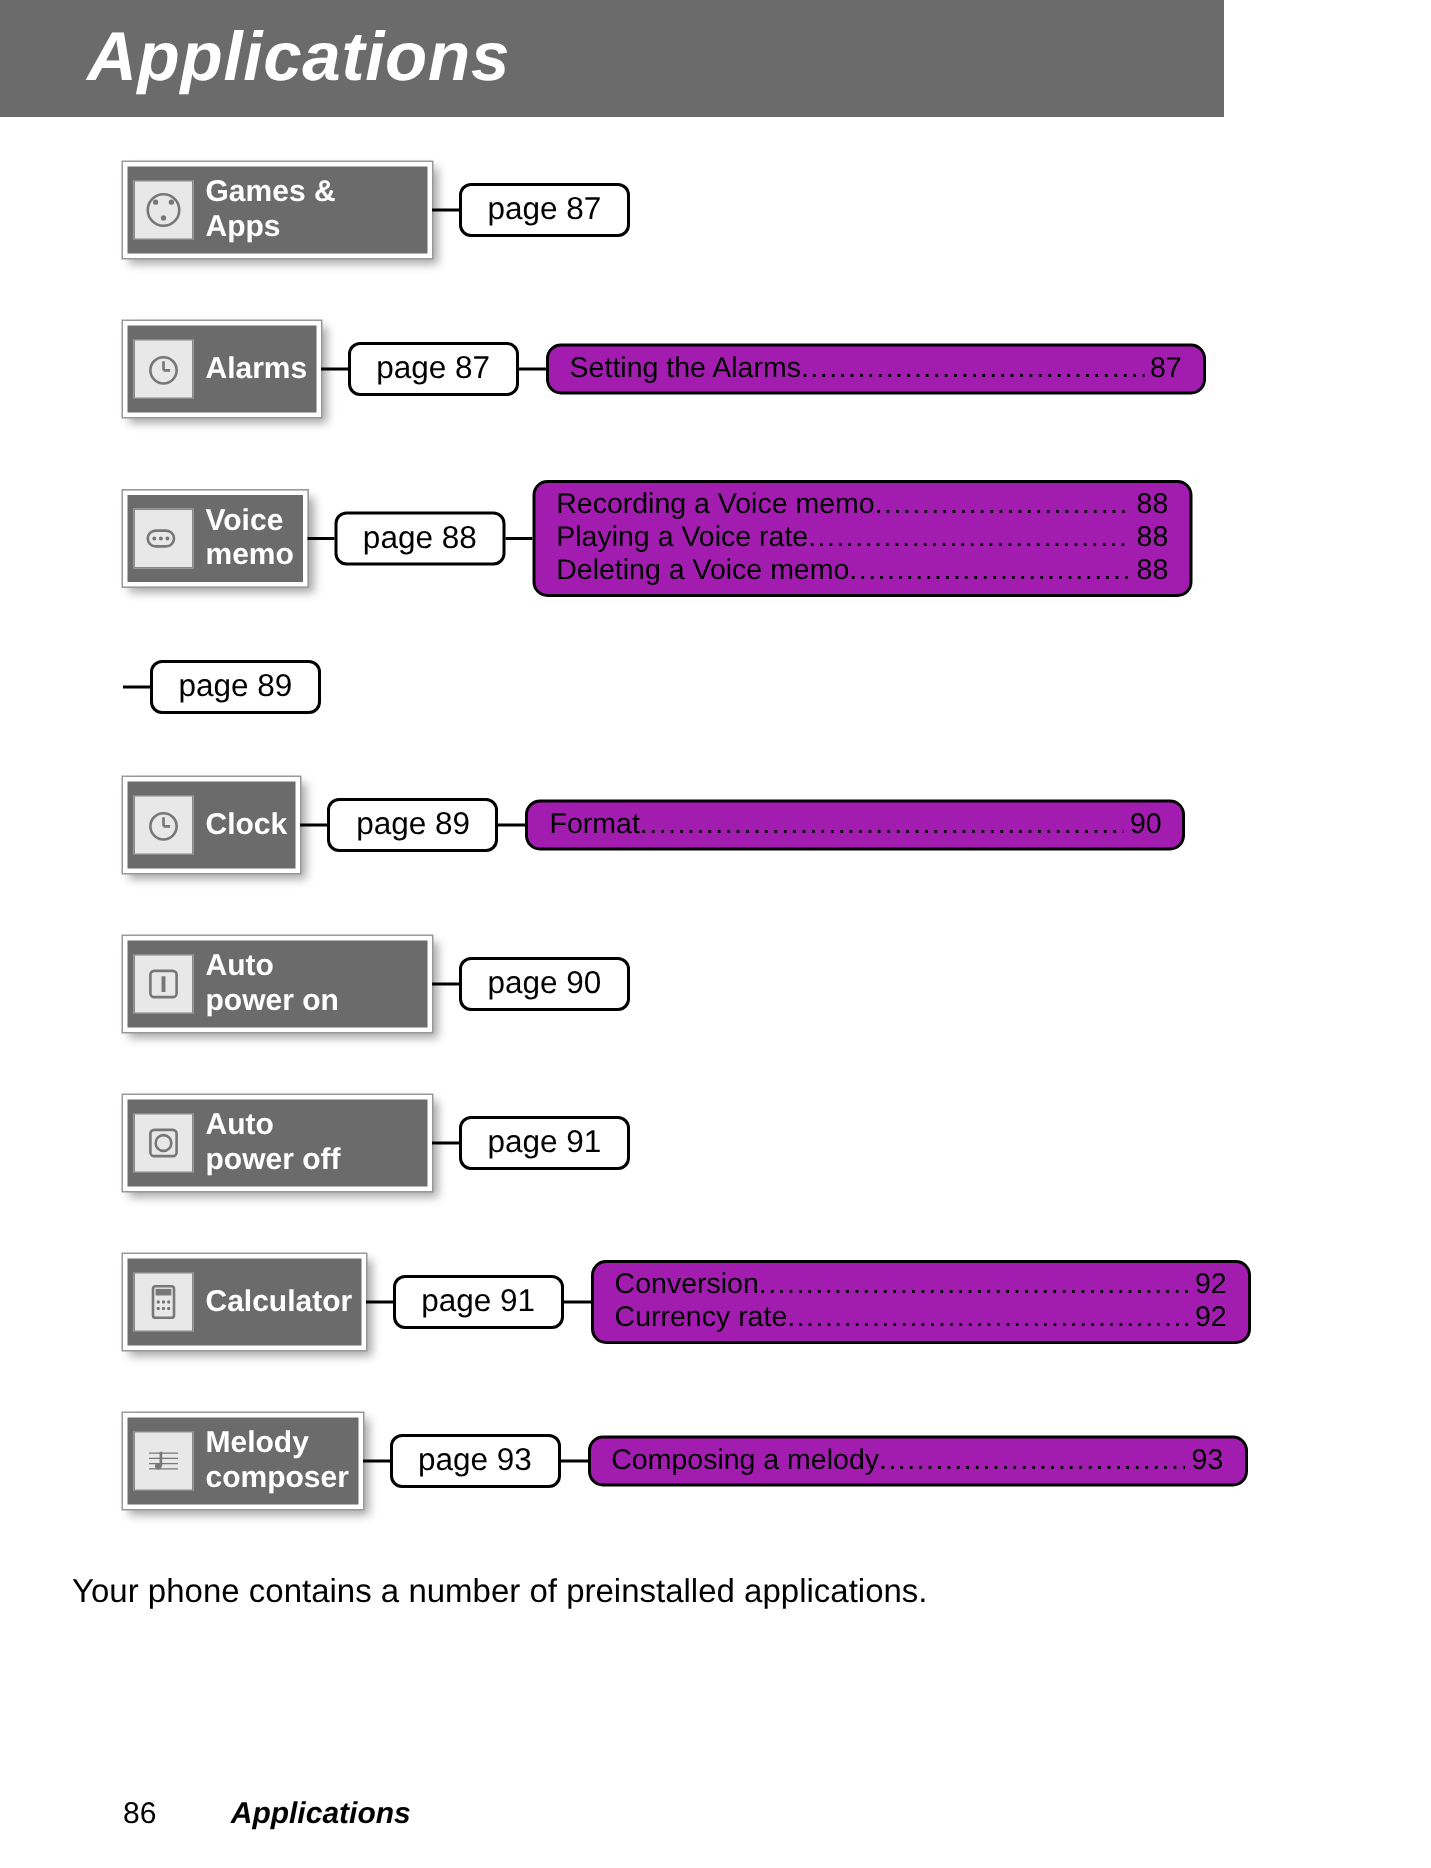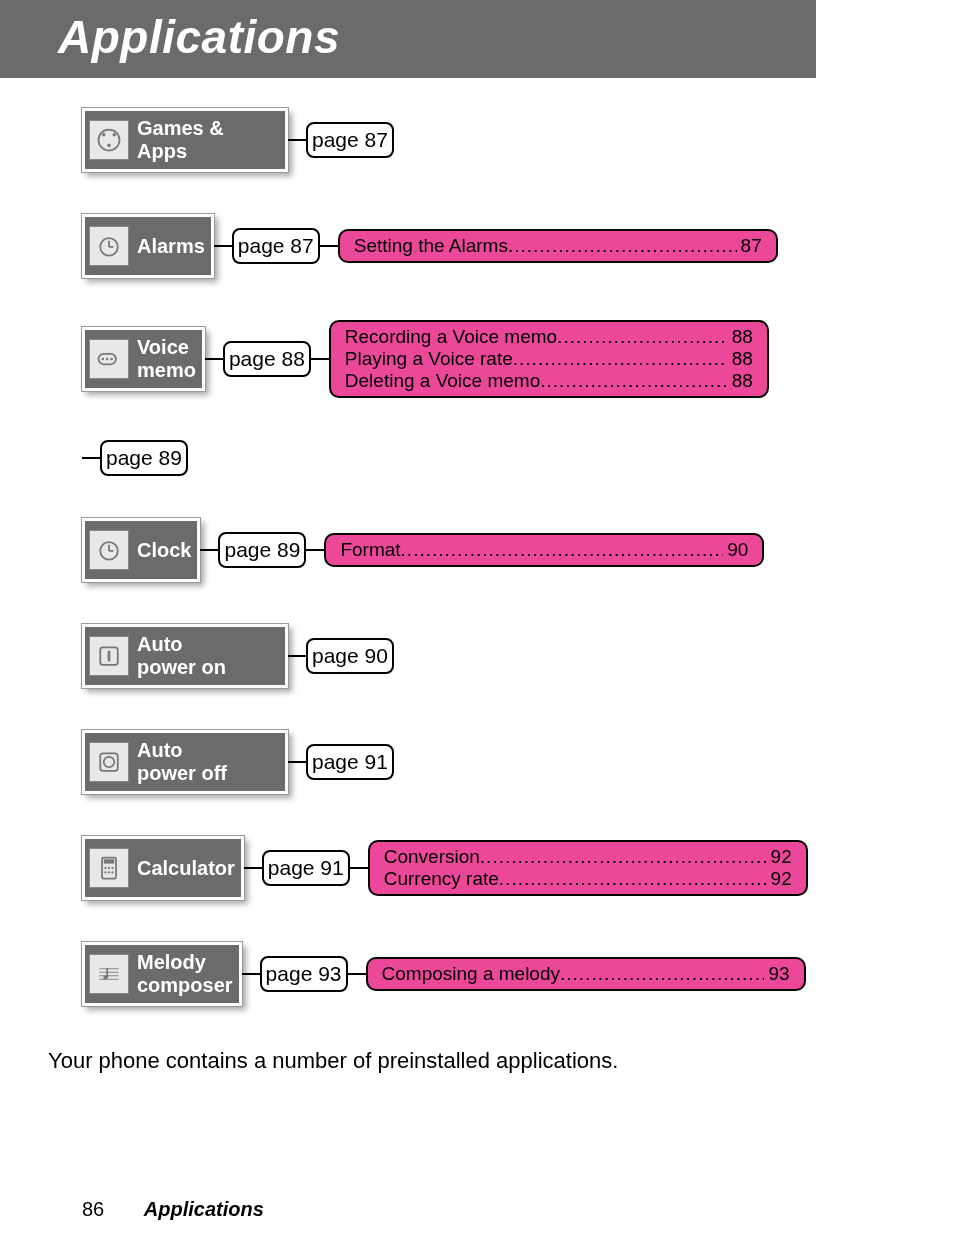--- a/index.html
+++ b/index.html
@@ -54,32 +54,32 @@
     white-space: pre-line;
   }
 
   .connector {
     height: 2px; background: #000; flex: 0 0 18px;
   }
 
   .pagebox {
     border: 2px solid #000;
     border-radius: 8px;
-    padding: 4px 4px;
+    padding: 4px 17px;
     font-size: 21px;
     background: #fff;
     white-space: nowrap;
   }
 
   .detailbox {
     border: 2px solid #000;
     border-radius: 10px;
     padding: 4px 14px;
     font-size: 19px;
-    background: #ec4899;
+    background: #a21caf;
     flex: 1 1 auto;
     max-width: 440px;
   }
   .detail-row {
     display: flex;
     align-items: baseline;
     white-space: nowrap;
     overflow: hidden;
   }
   .detail-text { flex: 0 0 auto; }
@@ -97,21 +97,21 @@
     font-size: 22px;
     margin: 20px 0 0 48px;
   }
 
   .footer {
     position: absolute;
     bottom: 24px;
     left: 82px;
     font-size: 20px;
   }
-  .footer .pnum { margin-right: 34px; }
+  .footer .pnum { margin-right: 44px; }
   .footer .chap { font-style: italic; font-weight: 900; }
 </style>
 </head>
 <body>
 <div class="page">
 
 <div class="titlebar">Applications</div>
 
 <div class="content" id="rows-container">
       <div class="row">

